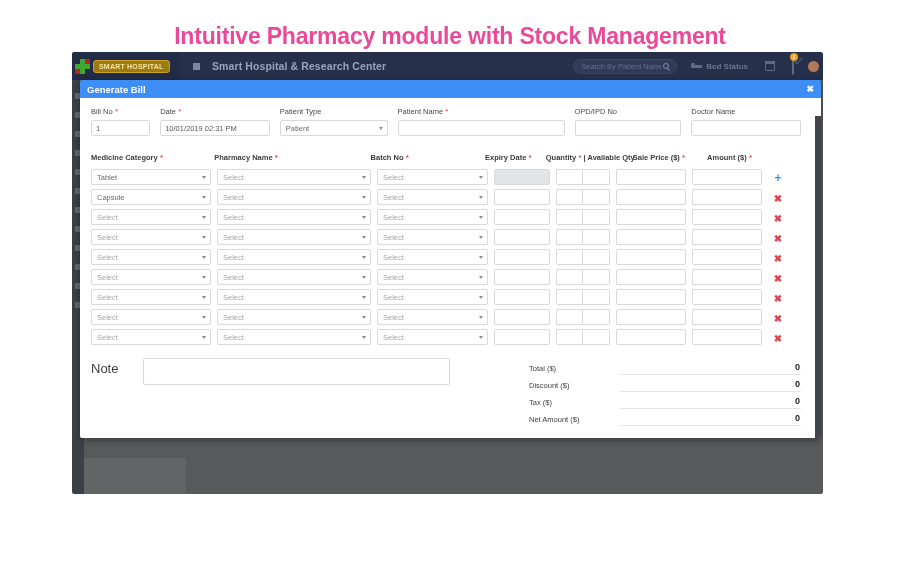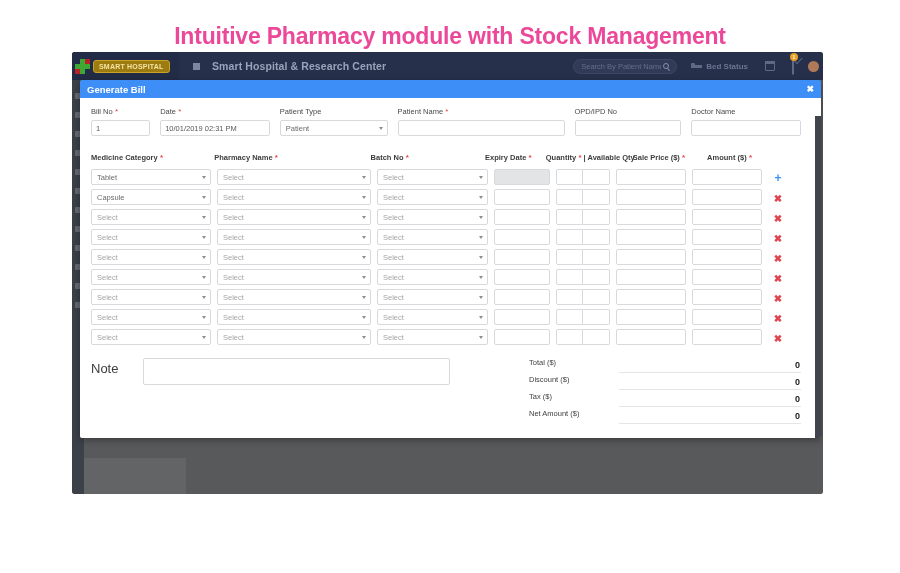--- a/index.html
+++ b/index.html
@@ -354,21 +354,21 @@
     border-radius: 2px;
     background: #fff;
     resize: none;
     outline: none;
     font-family: "Liberation Sans", sans-serif;
     font-size: 7.5px;
     padding: 3px;
   }
   #totals-block { width: 290px; padding-left: 18px; }
   .total-row {
-    display: flex; 
+    display: flex; align-items: flex-end;
     height: 17px;
   }
   .total-label {
     font-size: 7.5px; color: #3d3d3d;
     width: 90px;
     padding-bottom: 2px;
     white-space: nowrap;
   }
   .total-val {
     flex: 1;

